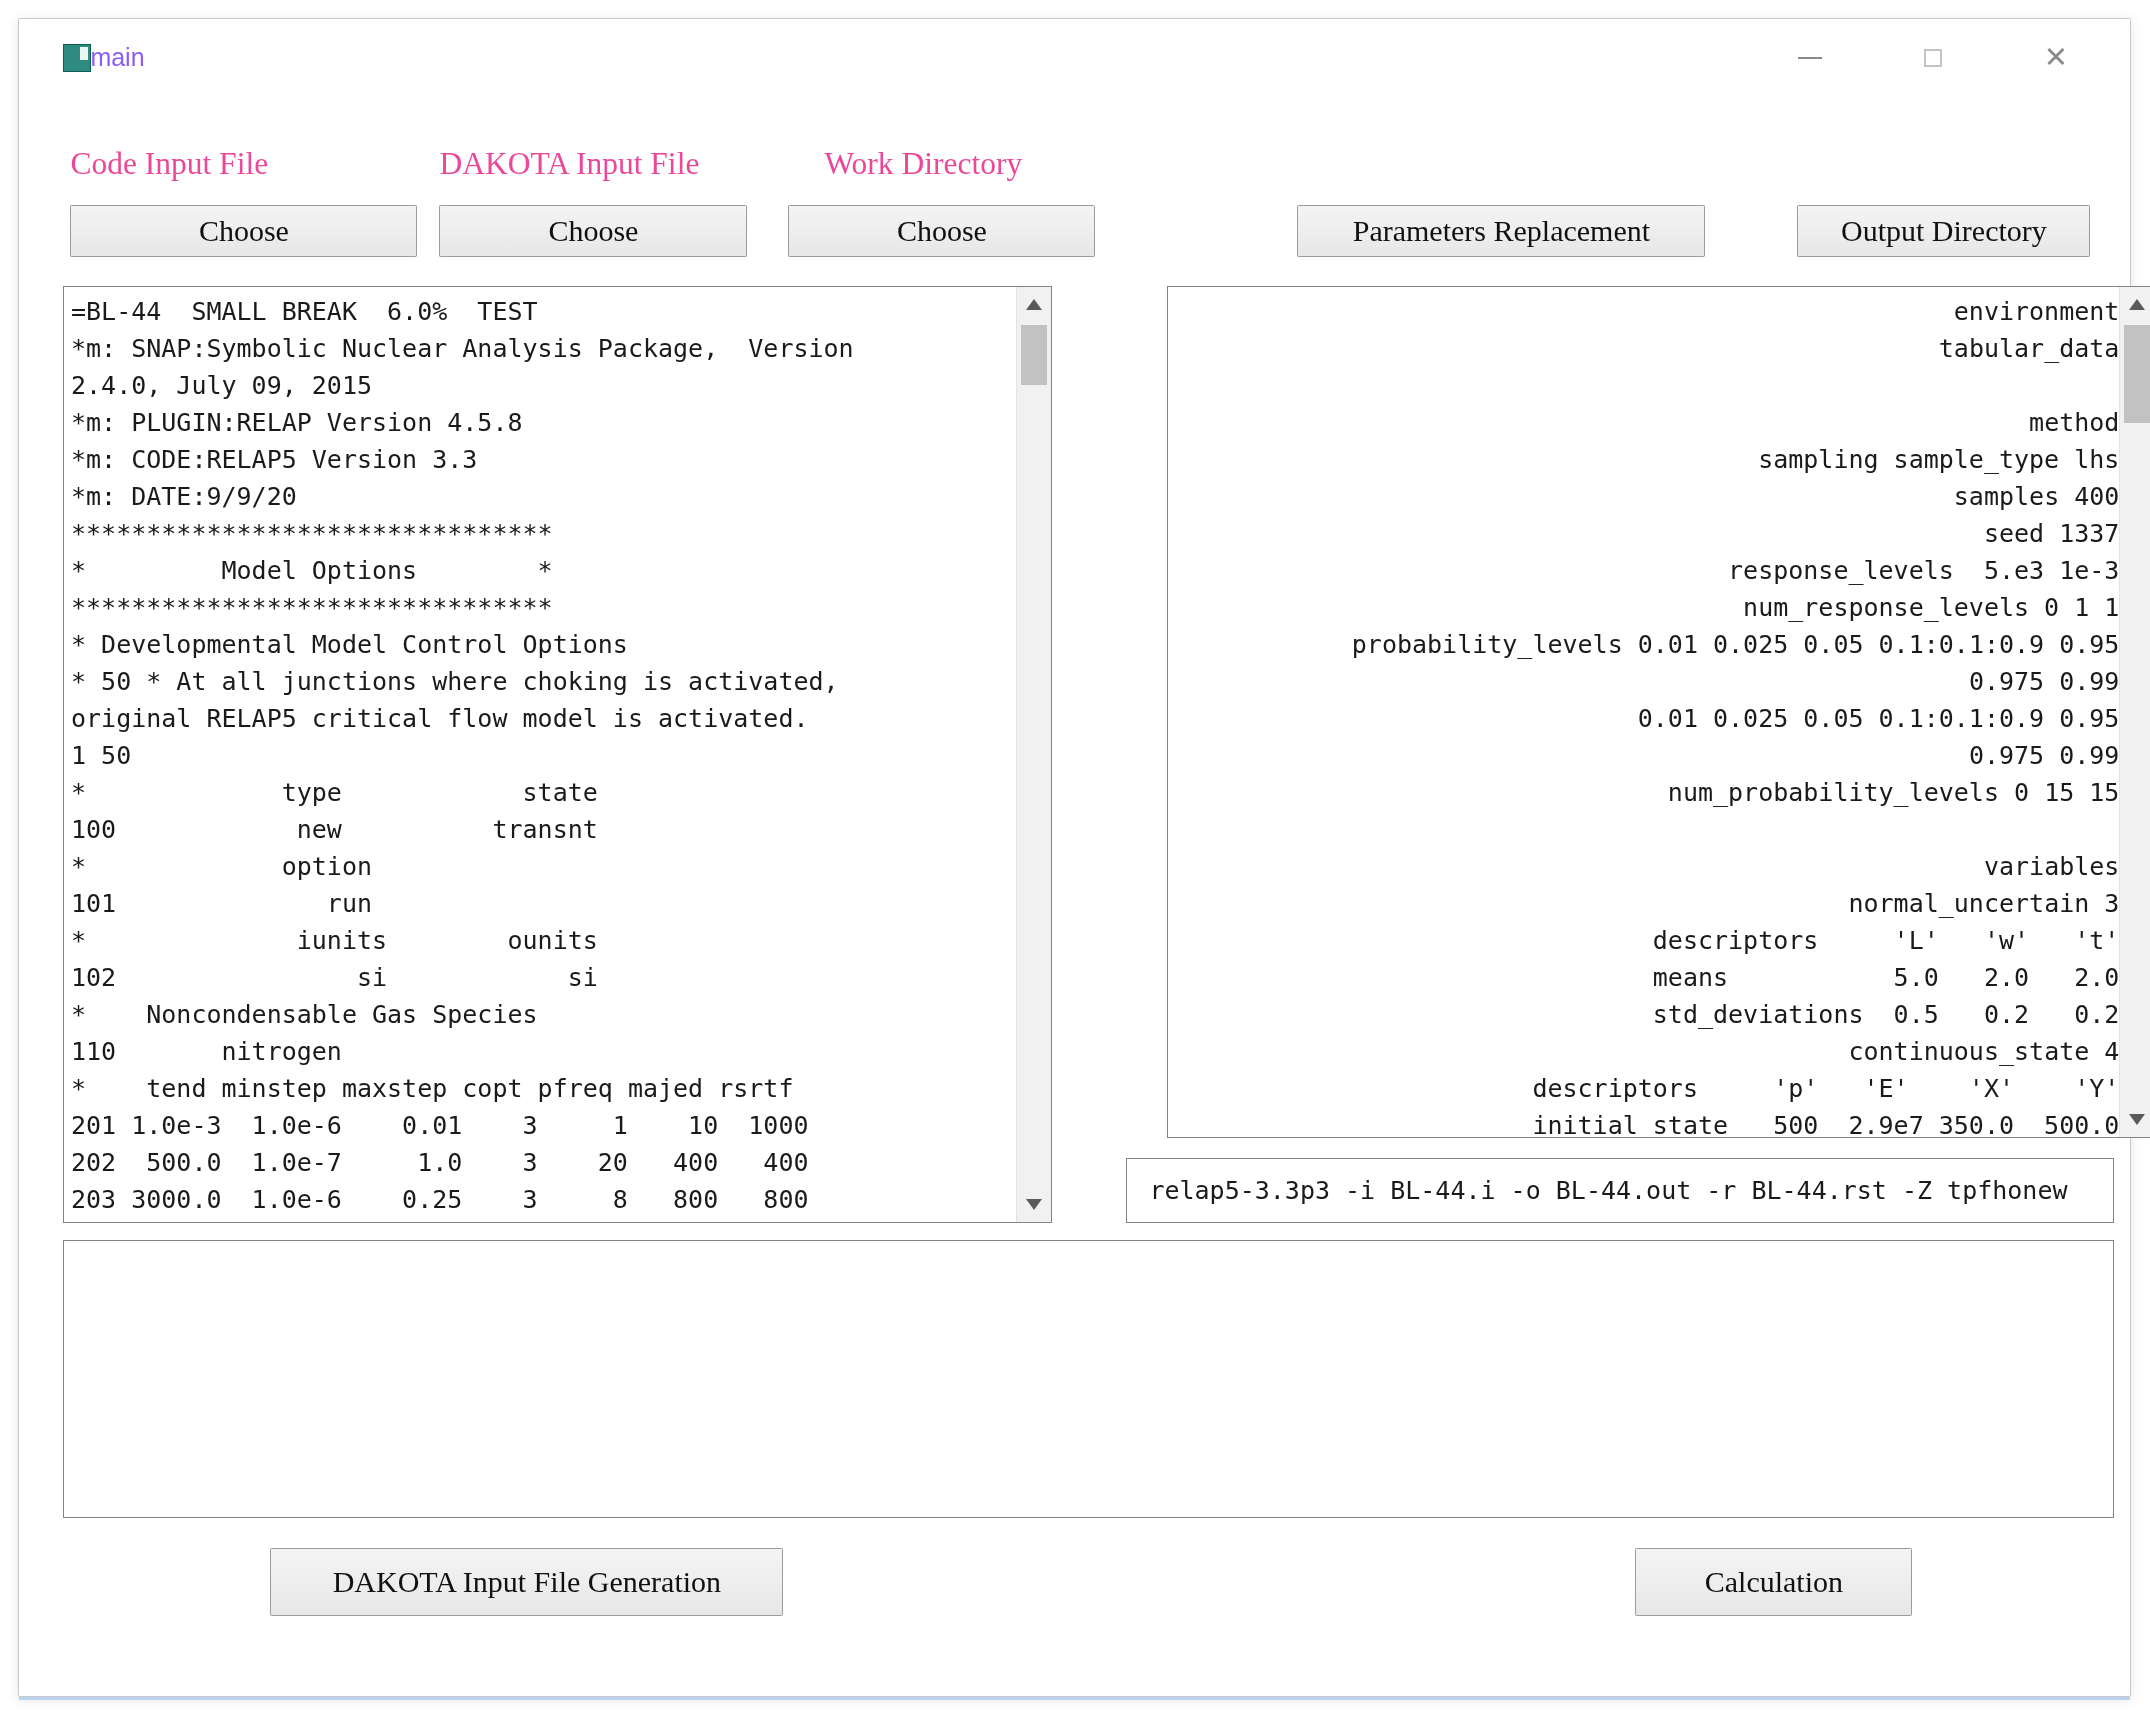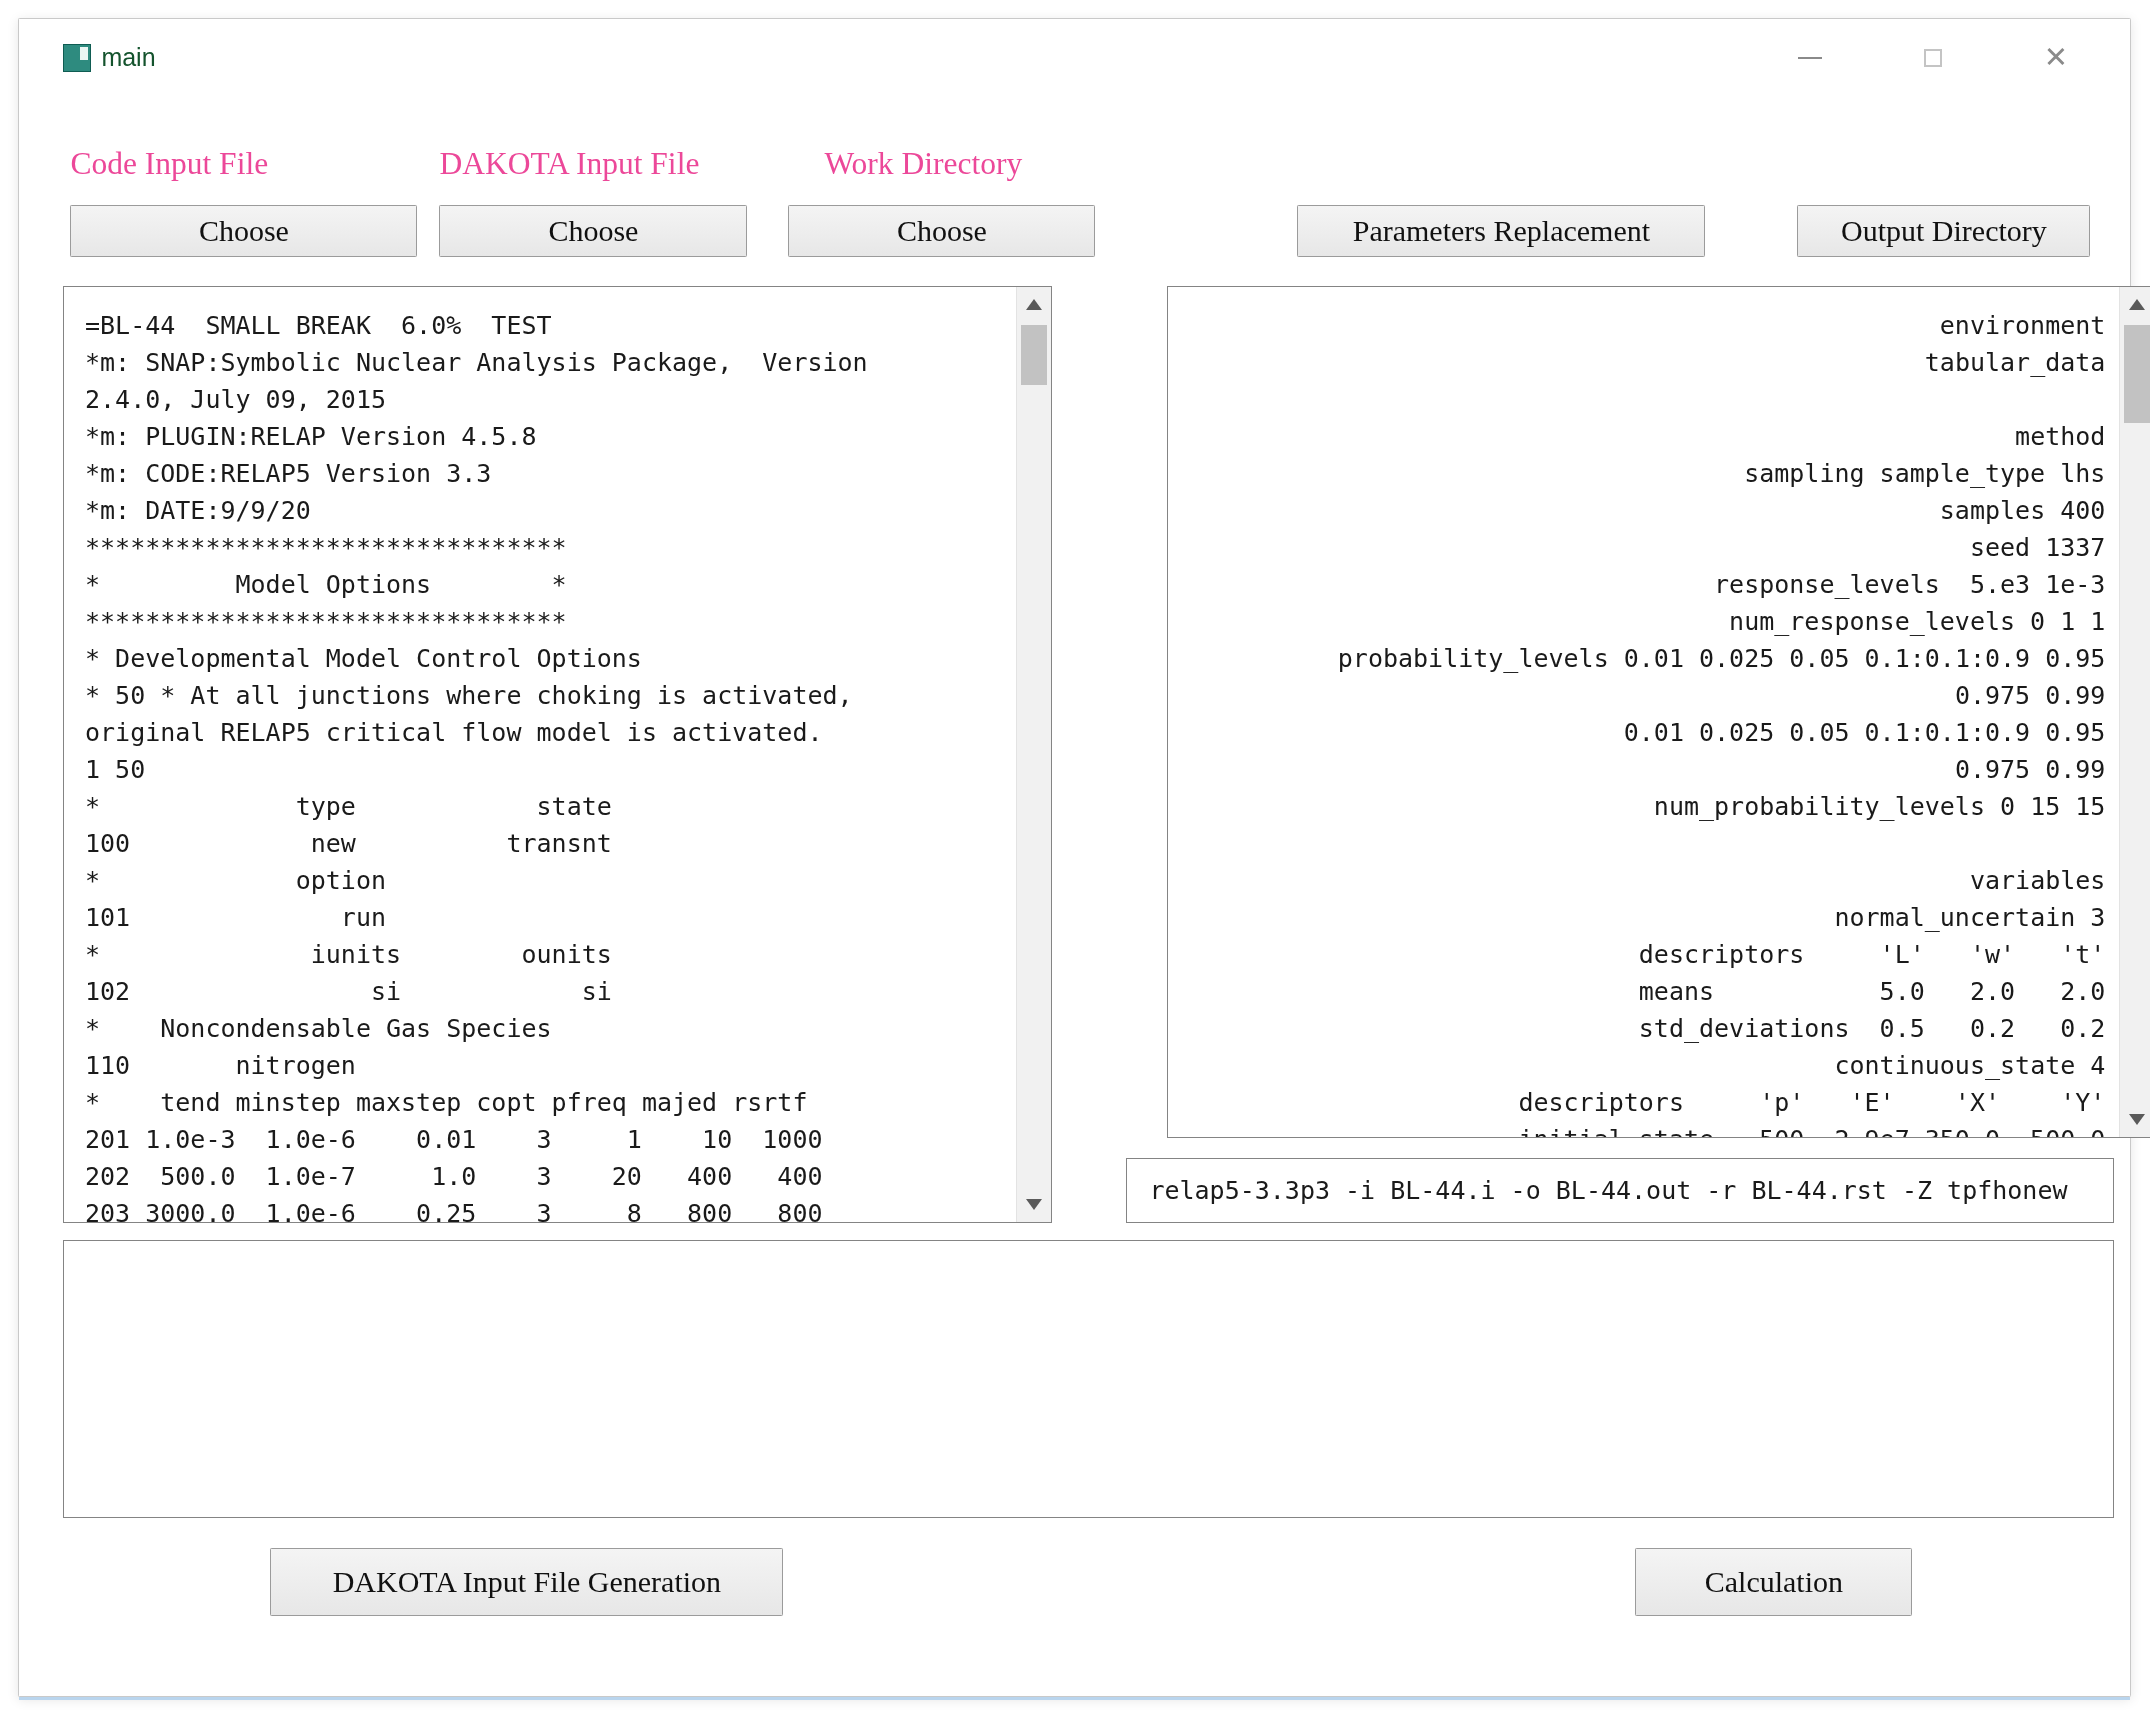--- a/index.html
+++ b/index.html
@@ -8,21 +8,21 @@
 
   .window{position:absolute;left:18.4px;top:18.4px;width:2111px;height:1677px;
           background:#ffffff;border:0.7px solid #c9c9c9;border-radius:1.3px;
           box-shadow:0 2.6px 11.8px rgba(0,0,0,0.10);}
 
   
   .titlebar{position:absolute;left:0;top:0;width:100%;height:77px;background:#ffffff;}
   .app-icon{position:absolute;left:44px;top:25px;width:27.6px;height:27.6px;
             background:#2e8b7f;border:1.3px solid #0f5c52;box-sizing:border-box;}
   .app-icon-inner{position:absolute;right:2px;top:2px;width:7.9px;height:13px;background:#eaf6f3;}
-  .title-text{position:absolute;left:82px;top:23.6px;font-size:25px;color:#14532d;}
+  .title-text{position:absolute;left:71px;top:23.6px;font-size:25px;color:#8b5cf6;}
   .win-controls{position:absolute;top:0;right:49px;height:77px;display:flex;
                 align-items:center;gap:72px;}
   .win-btn{width:51px;height:46px;display:flex;align-items:center;justify-content:center;cursor:pointer;}
   .glyph-min{width:23.6px;height:0;border-top:2.6px solid #8a8a8a;}
   .glyph-max{width:18.4px;height:18.4px;border:2.6px solid #c4c4c4;box-sizing:border-box;}
   .glyph-close{font-size:29px;color:#8a8a8a;line-height:1;font-family:"DejaVu Sans",sans-serif;}
 
   
   .file-label{position:absolute;top:127px;font-family:"Liberation Serif",serif;
               font-size:31.5px;color:#ec4899;white-space:nowrap;}
@@ -36,21 +36,21 @@
   #choose-2{left:420px;width:308px;}
   #choose-3{left:769px;width:307px;}
   #params-replacement{left:1278px;width:408px;}
   #output-parameters{left:1778px;width:293px;}
 
   
   .panel{position:absolute;background:#ffffff;border:1.3px solid #848484;
          box-sizing:border-box;overflow:hidden;}
   #code-panel{left:44px;top:267px;width:989px;height:937px;}
   #dakota-panel{left:1148px;top:267px;width:988px;height:852px;text-align:right;}
-  .panel-text{margin:14px;padding:5.3px 0 0 6.6px;font-family:"DejaVu Sans Mono",monospace;
+  .panel-text{margin:0;padding:5.3px 0 0 6.6px;font-family:"DejaVu Sans Mono",monospace;
               font-size:25px;line-height:37px;color:#1a1a1a;white-space:pre;}
   .panel .content-clip{position:absolute;left:0;top:0;right:35px;bottom:0;overflow:hidden;}
 
   
   .scrollbar{position:absolute;top:0;right:0;bottom:0;width:34px;background:#f1f1f1;
              border-left:0.7px solid #e3e3e3;}
   .sb-btn{position:absolute;left:0;width:34px;height:35px;display:flex;
           align-items:center;justify-content:center;cursor:pointer;}
   .sb-up{top:0;}
   .sb-down{bottom:0;}

